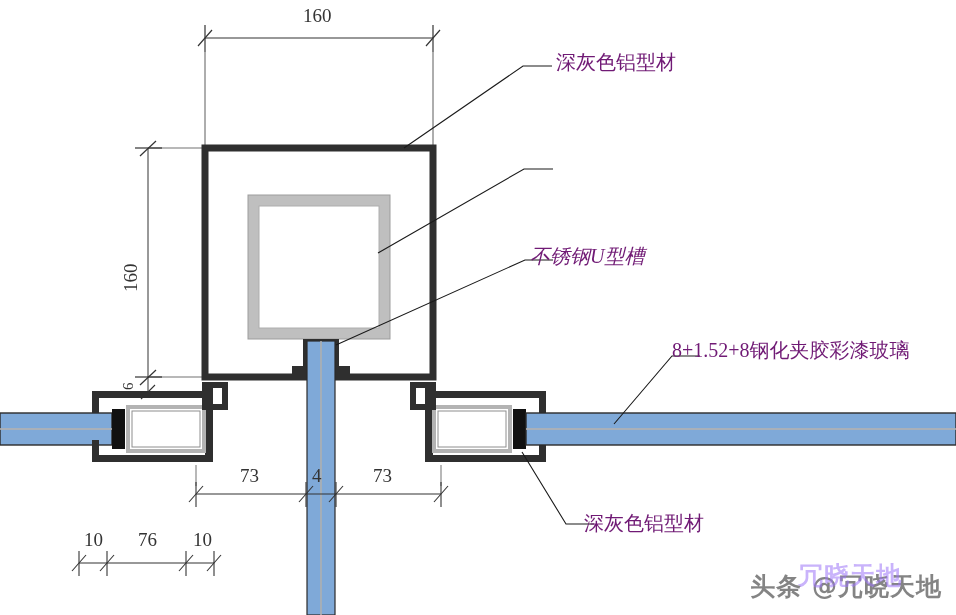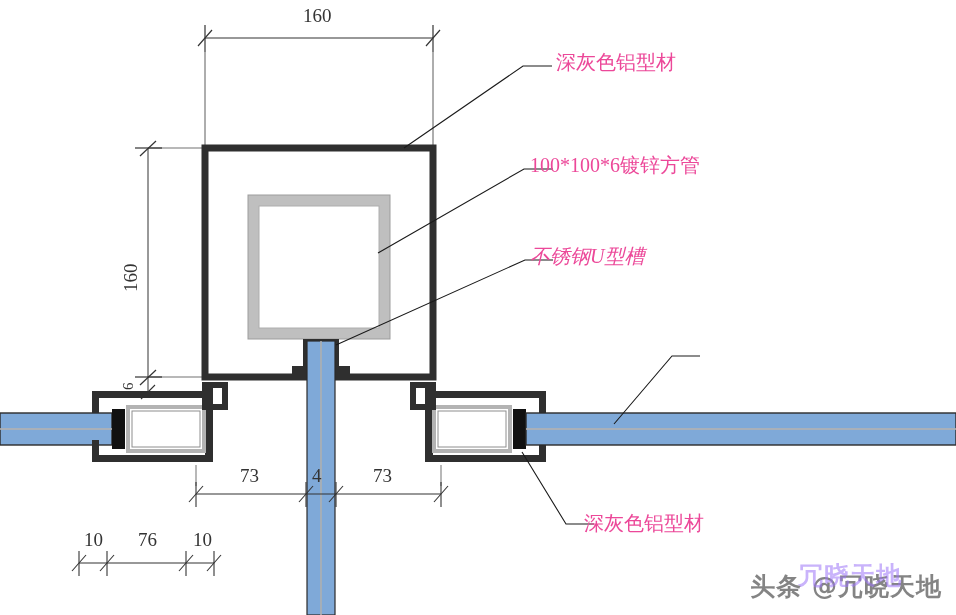--- a/index.html
+++ b/index.html
@@ -7,21 +7,21 @@
     width:956px;height:615px;overflow:hidden;position:relative;
     font-family:"Liberation Serif","DejaVu Serif",serif;
     color:#111;
   }
   #stage{position:absolute;left:0;top:0;width:956px;height:615px;}
   svg#drawing{position:absolute;left:0;top:0;width:956px;height:615px;display:block;}
 
   .lbl{
     position:absolute;white-space:nowrap;
     font-family:"Liberation Serif","DejaVu Serif",serif;
-    color:#ec4899;line-height:1;
+    color:#701a75;line-height:1;
   }
   .lbl-cn{font-size:20px;letter-spacing:0px;}
   .dim{
     position:absolute;white-space:nowrap;color:#333;
     font-family:"Liberation Serif","DejaVu Serif",serif;
     font-size:19px;line-height:1;
   }
   .dim-v{transform-origin:left top;}
   .dim-small{font-size:15px;}
 
@@ -186,24 +186,24 @@
       <path d="M336 345 L525 260 L553 260"></path>
 
       <path d="M614 424 L672 356 L700 356"></path>
 
       <path d="M522 452 L566 524 L594 524"></path>
     </g>
   </svg>
 
   <div class="lbl lbl-cn" style="left:556px;top:52px;">深灰色铝型材</div>
 
-  <div class="lbl lbl-cn" style="left:530px;top:155px;">100*100*6镀锌方管</div>
 
   <div class="lbl lbl-cn" style="left:530px;top:246px;font-style:italic;">不锈钢U型槽</div>
 
+  <div class="lbl lbl-cn" style="left:672px;top:340px;">8+1.52+8钢化夹胶彩漆玻璃</div>
 
   <div class="lbl lbl-cn" style="left:584px;top:513px;">深灰色铝型材</div>
 
   <div class="dim" style="left:303px;top:6px;">160</div>
 
   <div class="dim dim-v" style="left:121px;top:292px;transform:rotate(-90deg);">160</div>
 
   <div class="dim dim-v dim-small" style="left:121px;top:390px;transform:rotate(-90deg);">6</div>
 
   <div class="dim" style="left:240px;top:466px;">73</div>

